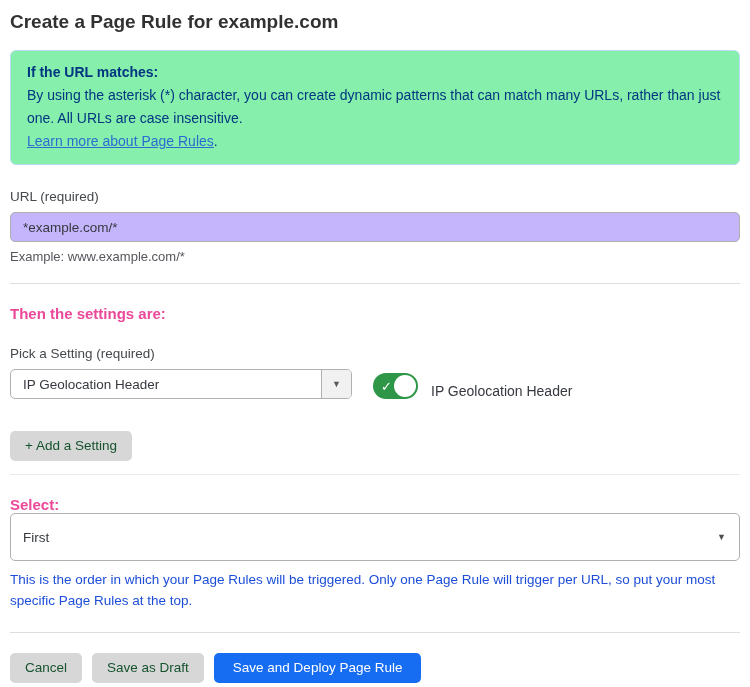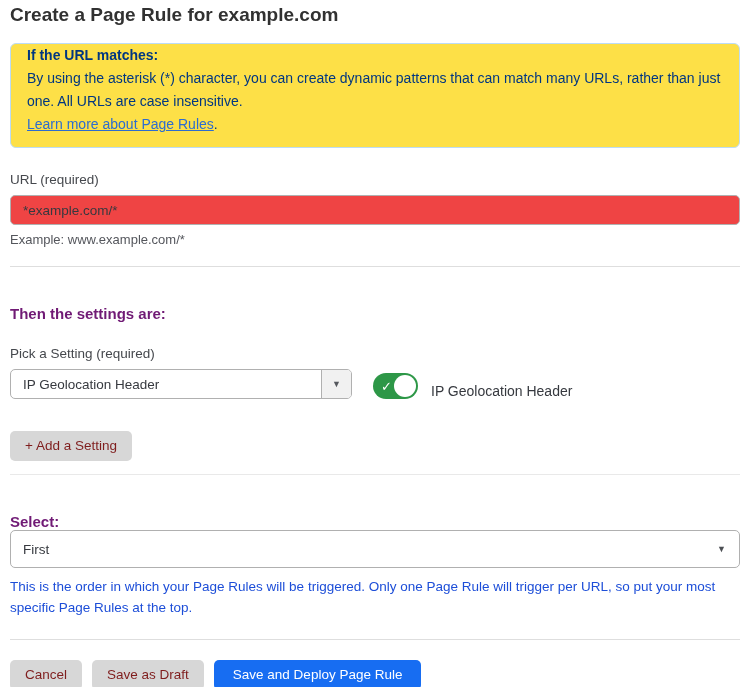--- a/index.html
+++ b/index.html
@@ -9,30 +9,30 @@
     font-family: "Liberation Sans", "DejaVu Sans", sans-serif;
     color: #36393f;
     overflow: hidden;
   }
   .container { padding: 0 10px; }
 
   .page-title {
     font-size: 19px;
     font-weight: 700;
     color: #313131;
-    padding-top: 4px;
+    padding-top: 11px;
     margin-bottom: 17px;
   }
 
   
   .notice {
-    background: #fde047;
+    background: #86efac;
     border: 1px solid #bcdcf5;
     border-radius: 6px;
-    padding: 0 16px 11px 16px;
+    padding: 10px 16px 11px 16px;
     color: #003681;
     font-size: 14px;
     line-height: 23px;
   }
   .notice-heading { font-weight: 700; }
   .notice-link {
     color: #2c6cd0;
     text-decoration: underline;
     cursor: pointer;
   }
@@ -48,41 +48,41 @@
   }
   .text-input {
     width: 100%;
     height: 30px;
     border: 1px solid #b0b0b0;
     border-radius: 5px;
     padding: 0 12px;
     font-size: 13.5px;
     font-family: "Liberation Sans", sans-serif;
     color: #36393f;
-    background: #ef4444;
+    background: #c4b5fd;
     outline: none;
   }
   .helper-text {
     font-size: 13px;
     color: #54565c;
     margin-top: 7px;
   }
 
   .divider {
     border: none;
     border-top: 1px solid #dedede;
     margin-top: 19px;
   }
   .divider.light { border-top-color: #e9e9e9; }
 
   .section-heading {
     font-size: 15px;
     font-weight: 700;
-    color: #701a75;
-    margin-top: 38px;
+    color: #ec4899;
+    margin-top: 21px;
   }
 
   
   .setting-row {
     display: flex;
     align-items: flex-end;
     margin-top: 2px;
   }
   .dropdown {
     display: flex;
@@ -150,32 +150,32 @@
     display: inline-block;
     height: 30px;
     padding: 0 15px;
     border: none;
     border-radius: 5px;
     font-size: 13.5px;
     font-family: "Liberation Sans", sans-serif;
     cursor: pointer;
     line-height: 30px;
   }
-  .btn-secondary { background: #d7d7d7; color: #7f1d1d; }
+  .btn-secondary { background: #d7d7d7; color: #14532d; }
   .btn-primary  { background: #176df2; color: #ffffff; padding: 0 19px; }
 
   .add-setting-btn { margin-top: 32px; }
 
   
   .select-box {
     position: relative;
     display: flex;
     align-items: center;
     width: 100%;
-    height: 38px;
+    height: 48px;
     border: 1px solid #b0b0b0;
     border-radius: 5px;
     padding: 0 12px;
     font-size: 13.5px;
     color: #36393f;
     background: #fff;
     cursor: pointer;
   }
   .select-arrow {
     position: absolute;

